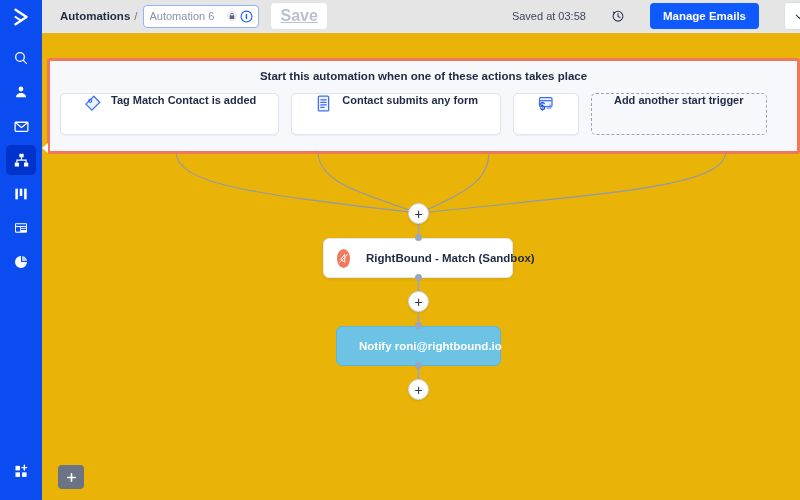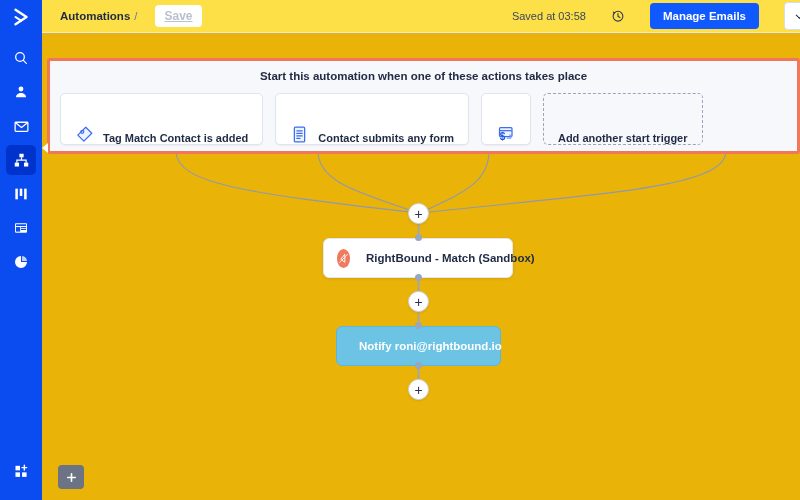--- a/index.html
+++ b/index.html
@@ -32,38 +32,38 @@
   .side-bottom { position:absolute; bottom:14px; left:0; width:42px; display:flex; justify-content:center; }
   .sb-arrow {
     position:absolute; left:42px; top:143px; width:0;height:0;
     border-top:5px solid transparent; border-bottom:5px solid transparent;
     border-right:6px solid #ffffff; z-index:41;
   }
 
   
   #topbar {
     position:absolute; left:42px; top:0; width:758px; height:33px;
-    background:#fde047;
+    background:#e5e5e5;
     border-bottom:1px solid #e4e8f0;
     display:flex; align-items:center;
     padding:0 8px 0 18px;
     z-index:30;
   }
   #breadcrumb { font-size:11.5px; font-weight:bold; color:#1f2a44; white-space:nowrap;}
   #breadcrumb .sep { font-weight:normal; color:#6b7a99; margin:0 6px 0 4px;}
   #name-field {
     width:116px; height:23px;
     border:1.5px solid #8fb4fb; border-radius:4px;
     display:flex; align-items:center; padding:0 5px;
     background:#fff;
   }
   #name-value { font-size:11px; color:#8892a8; flex:1; white-space:nowrap; overflow:hidden;}
   .nf-icons { display:flex; align-items:center; gap:2px; }
   #save-btn {
-    margin-left:12px; font-size:12px; color:#b9c0ce; font-weight:bold;
+    margin-left:12px; font-size:16px; color:#b9c0ce; font-weight:bold;
     padding:4px 9px; border-radius:4px; background:#fff; border:none; cursor:default;text-decoration:underline;
   }
   #topbar-right { margin-left:auto; display:flex; align-items:center; gap:25px; }
   #saved-label { font-size:11px; color:#3b465e; white-space:nowrap;}
   #manage-emails {
     background:#1059ff; color:#fff; font-size:11.5px; font-weight:bold;
     padding:7px 13px; border-radius:4px; border:none; cursor:pointer; white-space:nowrap;
   }
   #more-btn {
     background:#fff; border:1px solid #d8dee9; border-radius:4px;
@@ -88,24 +88,24 @@
   }
   #trigger-title {
     text-align:center; font-size:11.5px; font-weight:bold; color:#222c43;
     margin-top:9px;
   }
   #trigger-cards {
     position:absolute; left:10px; top:32px; right:10px;
     display:flex; align-items:center; gap:12px;
   }
   .trigger-card {
-    height:52px; background:#ffffff;
+    height:42px; background:#ffffff;
     border:1px solid #dfe4ee; border-radius:5px;
-    display:flex; align-items:flex-end; gap:9px;
-    padding:0 14px; cursor:pointer;
+    display:flex; align-items:flex-start; gap:9px;
+    padding:0 22px; cursor:pointer;
     box-shadow:0 1px 1px rgba(30,40,70,.05);
     white-space:nowrap;
   }
   .trigger-card .tc-label { font-size:11px; font-weight:bold; color:#1f2a44; }
   .trigger-card.dashed {
     border:1.5px dashed #9aa4bb; background:transparent; box-shadow:none;
     justify-content:center;
   }
   .trigger-card.dashed .tc-label { color:#1f2a44; }
 
@@ -233,20 +233,34 @@
   </div>
 </div>
 <div class="sb-arrow"></div>
 
 <div id="topbar">
 
   <div id="breadcrumb">
     <span>Automations</span><span class="sep">/</span>
   </div>
 
+  <div id="name-field">
+    <span id="name-value" title="Automation 6">Automation 6</span>
+    <span class="nf-icons">
+      <svg width="12" height="12" viewBox="0 0 24 24">
+        <circle cx="12" cy="12" r="10" fill="#e9ecf2"></circle>
+        <rect x="7.6" y="11.2" width="8.8" height="7" rx="1.2" fill="#5b6478"></rect>
+        <path d="M9.4 11.2 V9.2 a2.6 2.6 0 0 1 5.2 0 v2" fill="none" stroke="#5b6478" stroke-width="1.6"></path>
+      </svg>
+      <svg width="13" height="13" viewBox="0 0 24 24">
+        <circle cx="12" cy="12" r="10" fill="none" stroke="#1059ff" stroke-width="2"></circle>
+        <rect x="10.6" y="7.4" width="2.6" height="9.2" rx="1" fill="#1059ff"></rect>
+      </svg>
+    </span>
+  </div>
 
   <button id="save-btn">Save</button>
 
   <div id="topbar-right">
     <span id="saved-label">Saved at 03:58</span>
     <svg width="14" height="14" viewBox="0 0 24 24">
       <circle cx="12" cy="12.4" r="8.4" fill="none" stroke="#2a3450" stroke-width="1.8"></circle>
       <path d="M12 7.6 v5 l3.4 2" fill="none" stroke="#2a3450" stroke-width="1.8" stroke-linecap="round"></path>
       <path d="M4.3 8.4 L3.2 4.2 L7.4 5.6" fill="#2a3450"></path>
     </svg>

